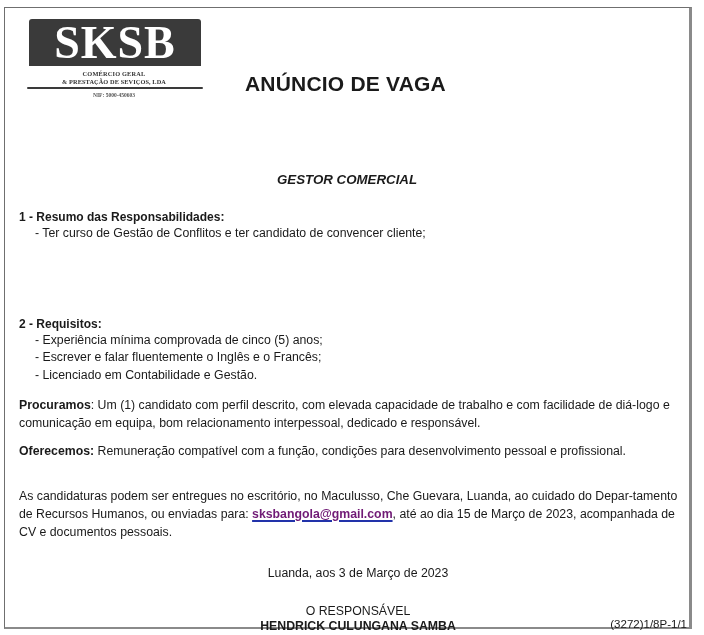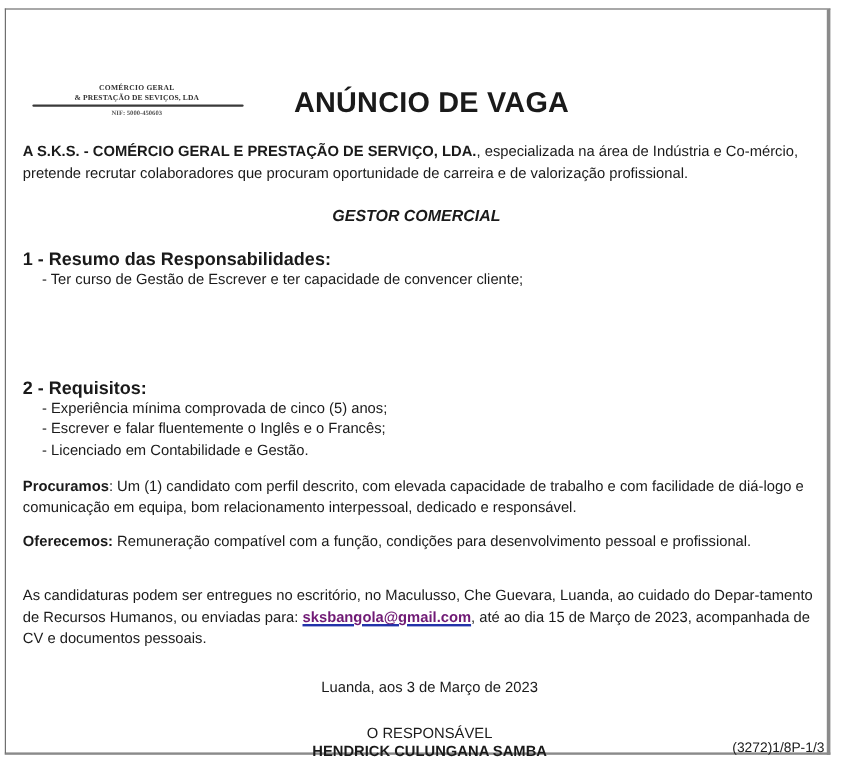--- a/index.html
+++ b/index.html
@@ -72,21 +72,21 @@
       height: 2px;
       background: #3a3a3a;
       border-radius: 1px;
     }
     .logo-nif { top: 73px; font-size: 5.5px; color: #555; }
 
     .title {
       position: absolute;
       left: 240px;
       top: 64px;
-      font-size: 24px;
+      font-size: 21px;
       font-weight: bold;
       color: #1a1a1a;
       letter-spacing: 0.2px;
       margin: 0;
     }
     .para {
       position: absolute;
       left: 14px;
       width: 672px;
       font-size: 12.3px;
@@ -102,21 +102,21 @@
       top: 164px;
       text-align: center;
       font-size: 13.3px;
       font-weight: bold;
       font-style: italic;
       margin: 0;
     }
     .section-head {
       position: absolute;
       left: 14px;
-      font-size: 15px;
+      font-size: 12px;
       font-weight: bold;
       margin: 0;
       line-height: 18px;
     }
     .sec1 { top: 200px; }
     .sec2 { top: 307px; }
     .list {
       position: absolute;
       left: 30px;
       margin: 0;
@@ -157,48 +157,50 @@
       font-size: 11.5px;
       margin: 0;
     }
   </style>
 </head>
 <body>
 
 <div class="frame">
 
   <div class="logo">
+    <div class="logo-box">
+      <span class="logo-text">SKSB</span>
+    </div>
     <div class="logo-sub1">COMÉRCIO GERAL</div>
     <div class="logo-sub2">&amp; PRESTAÇÃO DE SEVIÇOS, LDA</div>
     <div class="logo-rule"></div>
     <div class="logo-nif">NIF: 5000-450603</div>
   </div>
 
   <h1 class="title">ANÚNCIO DE VAGA</h1>
 
-  <p class="para intro"><b>A S.K.S. - COMÉRCIO GERAL E PRESTAÇÃO DE SERVIÇO, LDA.</b><span>, especializada na área de Indústria e Co-mércio, pretende recrutar colaboradores que procuram oportunidade de carreira e de valorização profissional.</span></p>
 
   <h2 class="job-title">GESTOR COMERCIAL</h2>
 
   <h3 class="section-head sec1">1 - Resumo das Responsabilidades:</h3>
   <ul class="list list1">
-    <li>- Ter curso de Gestão de Escrever e ter capacidade de convencer cliente;</li>
+    <li>- Ter curso de Gestão de Conflitos e ter candidato de convencer cliente;</li>
   </ul>
 
   <h3 class="section-head sec2">2 - Requisitos:</h3>
   <ul class="list list2">
     <li>- Experiência mínima comprovada de cinco (5) anos;</li>
     <li>- Escrever e falar fluentemente o Inglês e o Francês;</li>
     <li>- Licenciado em Contabilidade e Gestão.</li>
   </ul>
 
   <p class="para procuramos"><b>Procuramos</b><span>: Um (1) candidato com perfil descrito, com elevada capacidade de trabalho e com facilidade de diá-logo e comunicação em equipa, bom relacionamento interpessoal, dedicado e responsável.</span></p>
 
   <p class="para oferecemos"><b>Oferecemos:</b><span> Remuneração compatível com a função, condições para desenvolvimento pessoal e profissional.</span></p>
 
   <p class="para candidaturas"><span>As candidaturas podem ser entregues no escritório, no Maculusso, Che Guevara, Luanda, ao cuidado do Depar-tamento de Recursos Humanos, ou enviadas para: </span><a class="email">sksbangola@gmail.com</a><span>, até ao dia 15 de Março de 2023, acompanhada de CV e documentos pessoais.</span></p>
 
   <p class="center-line date">Luanda, aos 3 de Março de 2023</p>
   <p class="center-line responsavel">O RESPONSÁVEL</p>
   <p class="center-line signer">HENDRICK CULUNGANA SAMBA</p>
 
-  <p class="ref">(3272)1/8P-1/3</p>
+  <p class="ref">(3272)1/8P-1/1</p>
 </div>
 
 </body></html>

